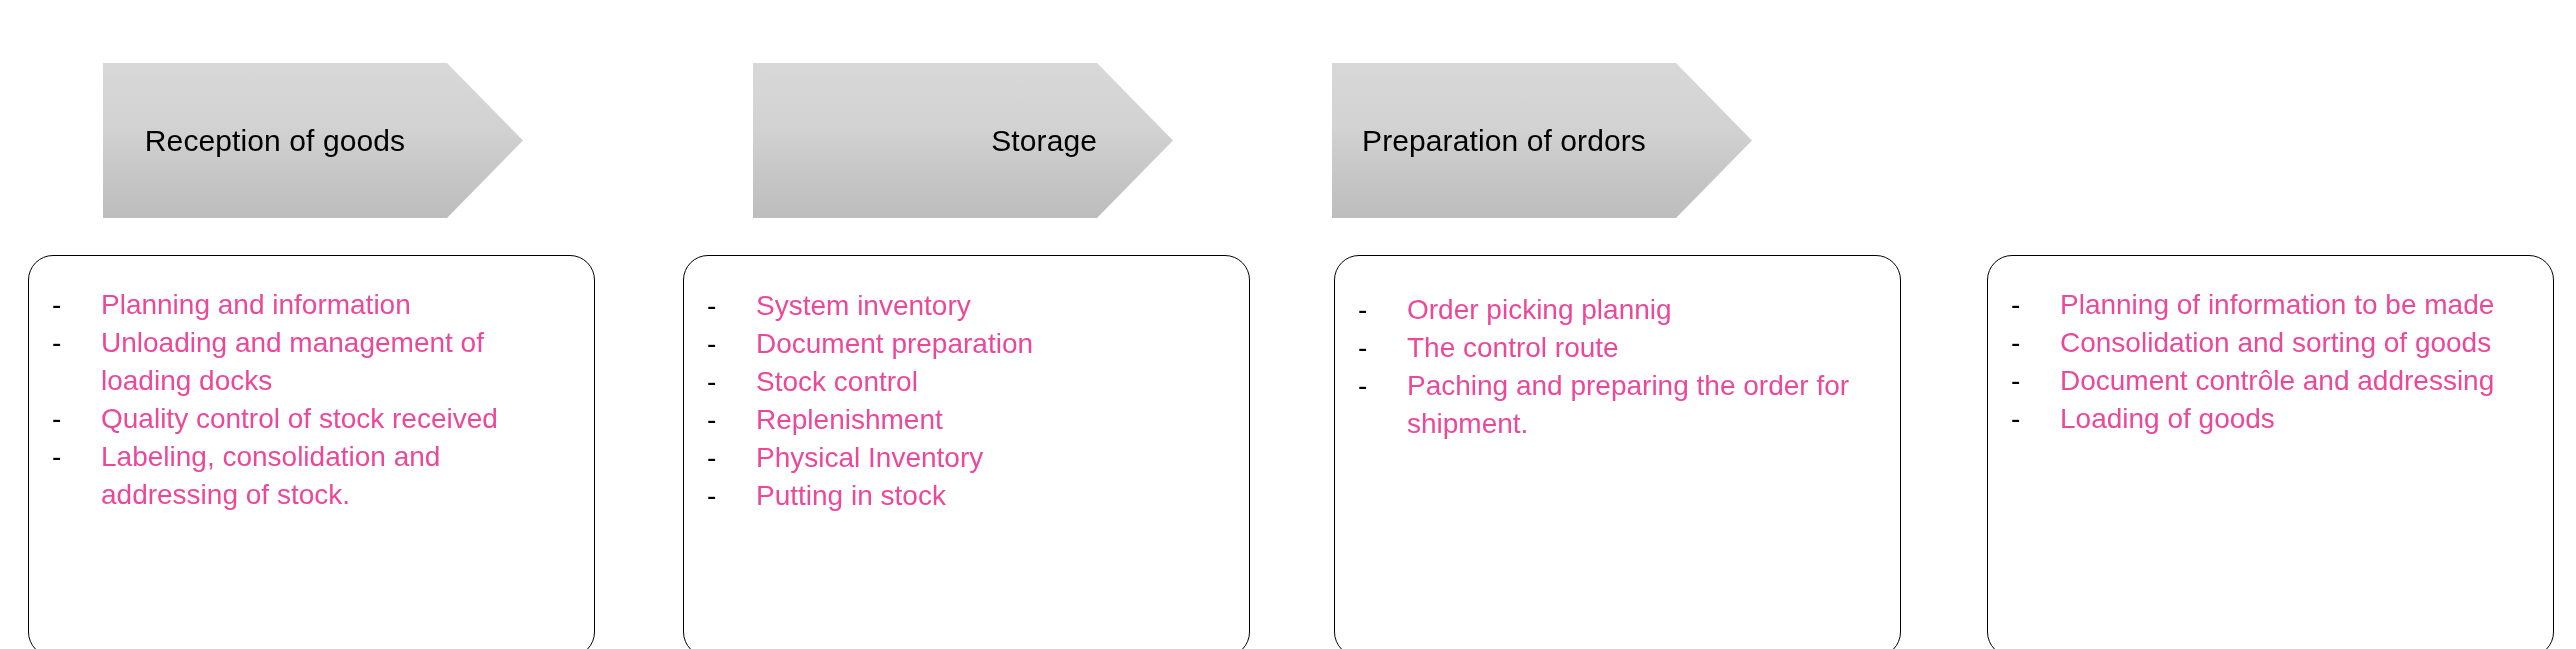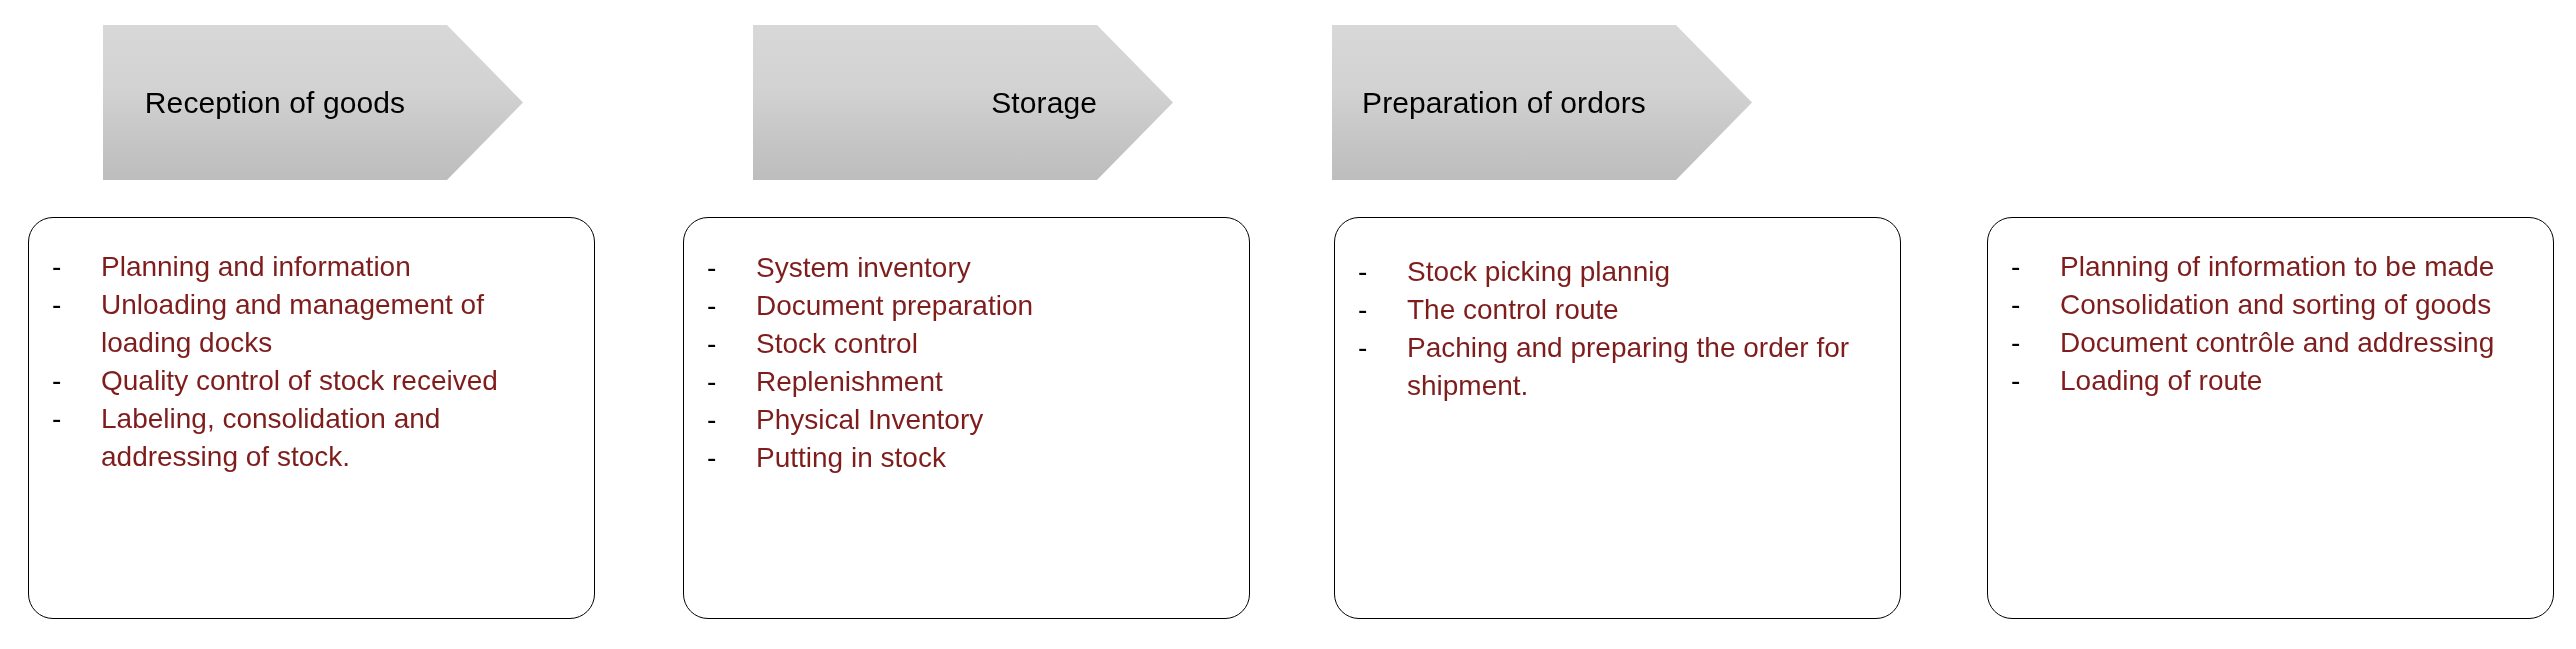--- a/index.html
+++ b/index.html
@@ -14,20 +14,21 @@
     font-family: "Liberation Sans", "DejaVu Sans", sans-serif;
     overflow: hidden;
     position: relative;
   }
 
   #diagram {
     position: relative;
     width: 2576px;
     height: 584px;
     background: #ffffff;
+    margin-top: 38px;
   }
 
   
   .stage-arrow {
     position: absolute;
     top: 25px;
     height: 155px;
     background: linear-gradient(180deg, #d8d8d8 0%, #d2d2d2 42%, #c6c6c6 72%, #bdbdbd 100%);
     -webkit-clip-path: polygon(0 0, calc(100% - 76px) 0, 100% 50%, calc(100% - 76px) 100%, 0 100%);
     clip-path: polygon(0 0, calc(100% - 76px) 0, 100% 50%, calc(100% - 76px) 100%, 0 100%);
@@ -78,21 +79,21 @@
     flex: 0 0 auto;
     width: 49px;
     font-size: 28px;
     line-height: 38px;
     color: #000000;
   }
   .stage-item-text {
     flex: 1 1 auto;
     font-size: 28px;
     line-height: 38px;
-    color: #7f1d1d;
+    color: #ec4899;
   }
 
   
 </style>
 </head>
 <body>
 
 <div id="diagram">
 
 <div class="stage-arrow" style="left: 103px; width: 420px;">
@@ -149,21 +150,21 @@
         </li>
       </ul>
     </div>
     <div class="stage-arrow" style="left: 1332px; width: 420px;">
       <div class="stage-arrow-label">Preparation of ordors</div>
     </div>
     <div class="stage-card" style="left: 1334px; width: 567px;">
       <ul class="stage-list" style="top: 35px;">
         <li class="stage-list-item">
           <span class="stage-bullet">-</span>
-          <span class="stage-item-text">Stock picking plannig</span>
+          <span class="stage-item-text">Order picking plannig</span>
         </li>
         <li class="stage-list-item">
           <span class="stage-bullet">-</span>
           <span class="stage-item-text">The control route</span>
         </li>
         <li class="stage-list-item">
           <span class="stage-bullet">-</span>
           <span class="stage-item-text">Paching and preparing the order for shipment.</span>
         </li>
       </ul>
@@ -177,18 +178,18 @@
         <li class="stage-list-item">
           <span class="stage-bullet">-</span>
           <span class="stage-item-text">Consolidation and sorting of goods</span>
         </li>
         <li class="stage-list-item">
           <span class="stage-bullet">-</span>
           <span class="stage-item-text">Document contrôle and addressing</span>
         </li>
         <li class="stage-list-item">
           <span class="stage-bullet">-</span>
-          <span class="stage-item-text">Loading of route</span>
+          <span class="stage-item-text">Loading of goods</span>
         </li>
       </ul>
     </div>
   </div>
 
 
 </body></html>

